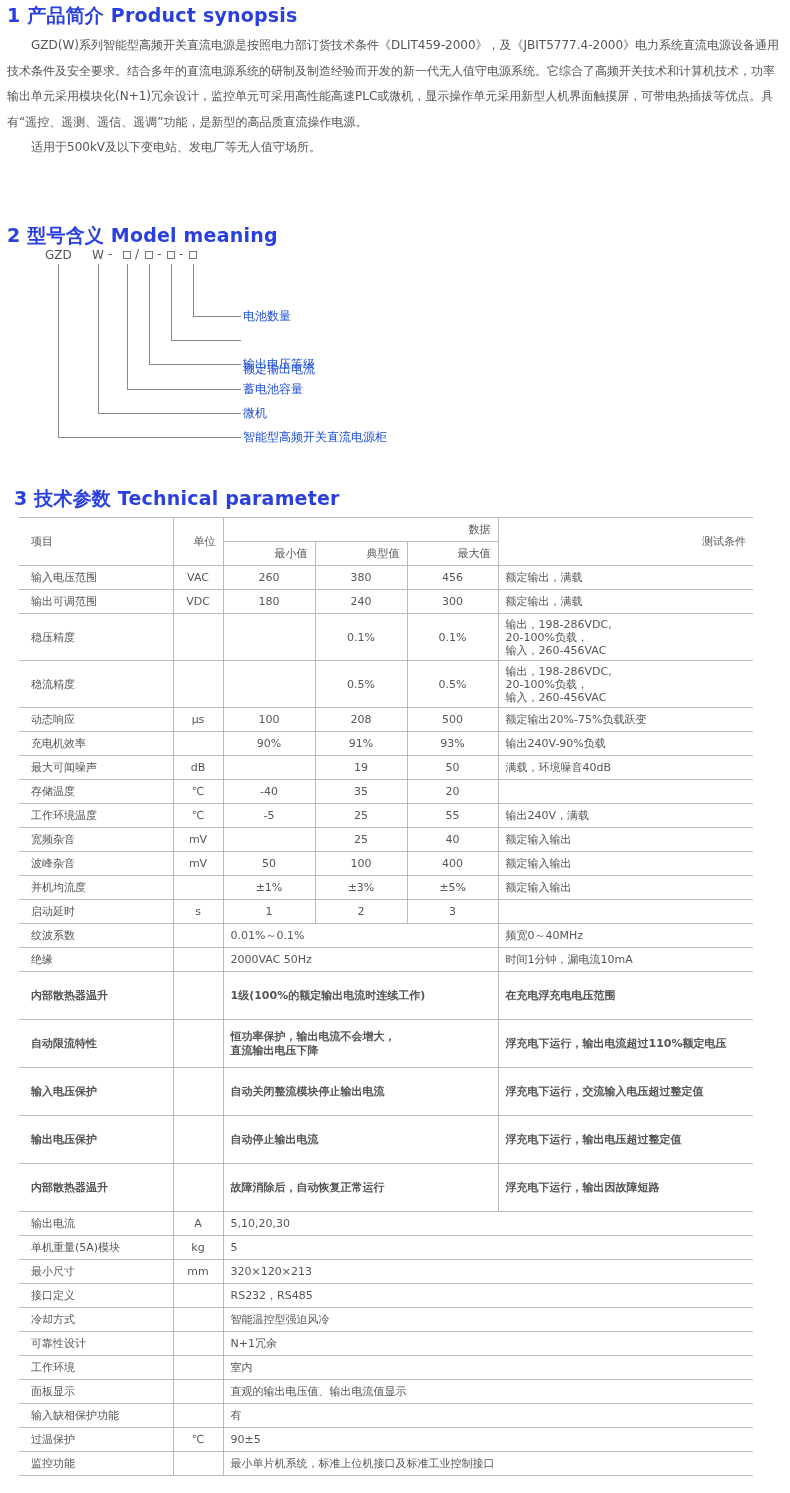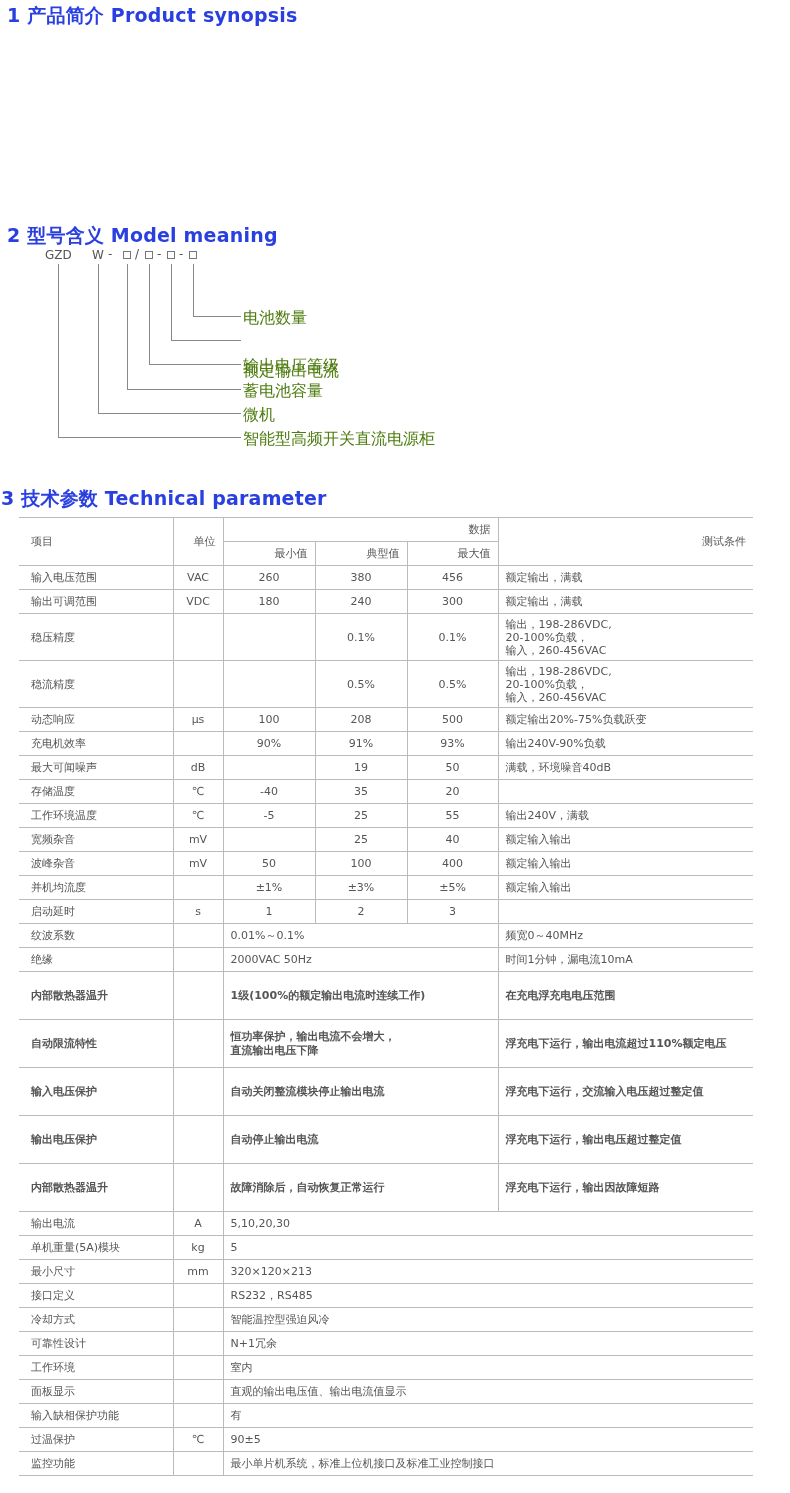--- a/index.html
+++ b/index.html
@@ -11,38 +11,40 @@
           line-height: 25.5px; }
   .para p { margin: 0; }
   .para .indent { text-indent: 24px; }
   
   .model { position: absolute; left: 0; top: 240px; width: 450px; height: 210px; }
   .model .code { position: absolute; top: 8px; font-size: 12px; color: #555; white-space: nowrap; }
   .model .box { position: absolute; top: 11px; width: 8px; height: 8px; border: 1px solid #777; box-sizing: border-box; }
   .model .sep { position: absolute; top: 7px; font-size: 12px; color: #555; }
   .model .vline { position: absolute; width: 1px; background: #888; top: 24px; }
   .model .hline { position: absolute; height: 1px; background: #888; }
-  .model .lbl { position: absolute; left: 243px; font-size: 16px; color: #4d7c0f; white-space: nowrap; text-align: center; }
+  .model .lbl { position: absolute; left: 243px; font-size: 12px; color: #1d4ed8; white-space: nowrap; text-align: center; }
   
   table.spec { position: absolute; left: 19px; top: 517px; width: 734px; border-collapse: collapse;
                font-size: 11px; color: #555; table-layout: fixed; }
   table.spec td { border: 1px solid #bbb; padding: 0 7px; height: 23px; vertical-align: middle; }
   table.spec tr > td:first-child { border-left: none; padding-left: 12px; }
   table.spec tr > td:last-child { border-right: none; }
   table.spec td.c { text-align: center; }
   table.spec tr.tall td { height: 47px; font-weight: bold; }
   table.spec tr.tall3 td { height: 46px; line-height: 13px; }
   table.spec td.hdr { text-align: right; }
   table.spec td.hdr-left { text-align: left; padding-left: 30px; }
 </style>
 </head>
 <body>
 
 <div class="section-title" style="top:3px;">1 产品简介 Product synopsis</div>
 <div class="para" style="top:33px;">
+  <p class="indent">GZD(W)系列智能型高频开关直流电源是按照电力部订货技术条件《DLIT459-2000》，及《JBIT5777.4-2000》电力系统直流电源设备通用技术条件及安全要求。结合多年的直流电源系统的研制及制造经验而开发的新一代无人值守电源系统。它综合了高频开关技术和计算机技术，功率输出单元采用模块化(N+1)冗余设计，监控单元可采用高性能高速PLC或微机，显示操作单元采用新型人机界面触摸屏，可带电热插拔等优点。具有“遥控、遥测、遥信、遥调”功能，是新型的高品质直流操作电源。</p>
+  <p class="indent">适用于500kV及以下变电站、发电厂等无人值守场所。</p>
 </div>
 
 <div class="section-title" style="top:223px;">2 型号含义 Model meaning</div>
 <div class="model">
   <span class="code" style="left:45px;">GZD</span>
   <span class="code" style="left:92px;">W</span>
   <span class="sep" style="left:108px;">-</span>
   <span class="box" style="left:123px;"></span>
   <span class="sep" style="left:135px;">/</span>
   <span class="box" style="left:145px;"></span>
@@ -66,21 +68,21 @@
   <div class="hline" style="left:58px; width:183px; top:197px;"></div>
 
   <span class="lbl" style="top:68px;">电池数量</span>
   <span class="lbl" style="top:92px;margin-top:29px;">额定输出电流</span>
   <span class="lbl" style="top:116px;">输出电压等级</span>
   <span class="lbl" style="top:141px;">蓄电池容量</span>
   <span class="lbl" style="top:165px;">微机</span>
   <span class="lbl" style="top:189px;">智能型高频开关直流电源柜</span>
 </div>
 
-<div class="section-title" style="top:486px; left:1px;">3 技术参数 Technical parameter</div>
+<div class="section-title" style="top:486px; left:14px;">3 技术参数 Technical parameter</div>
 
 <table class="spec">
   <colgroup>
     <col style="width:154px">
       <col style="width:50px">
       <col style="width:92px">
       <col style="width:92px">
       <col style="width:91px">
       <col style="width:255px">
   </colgroup>

